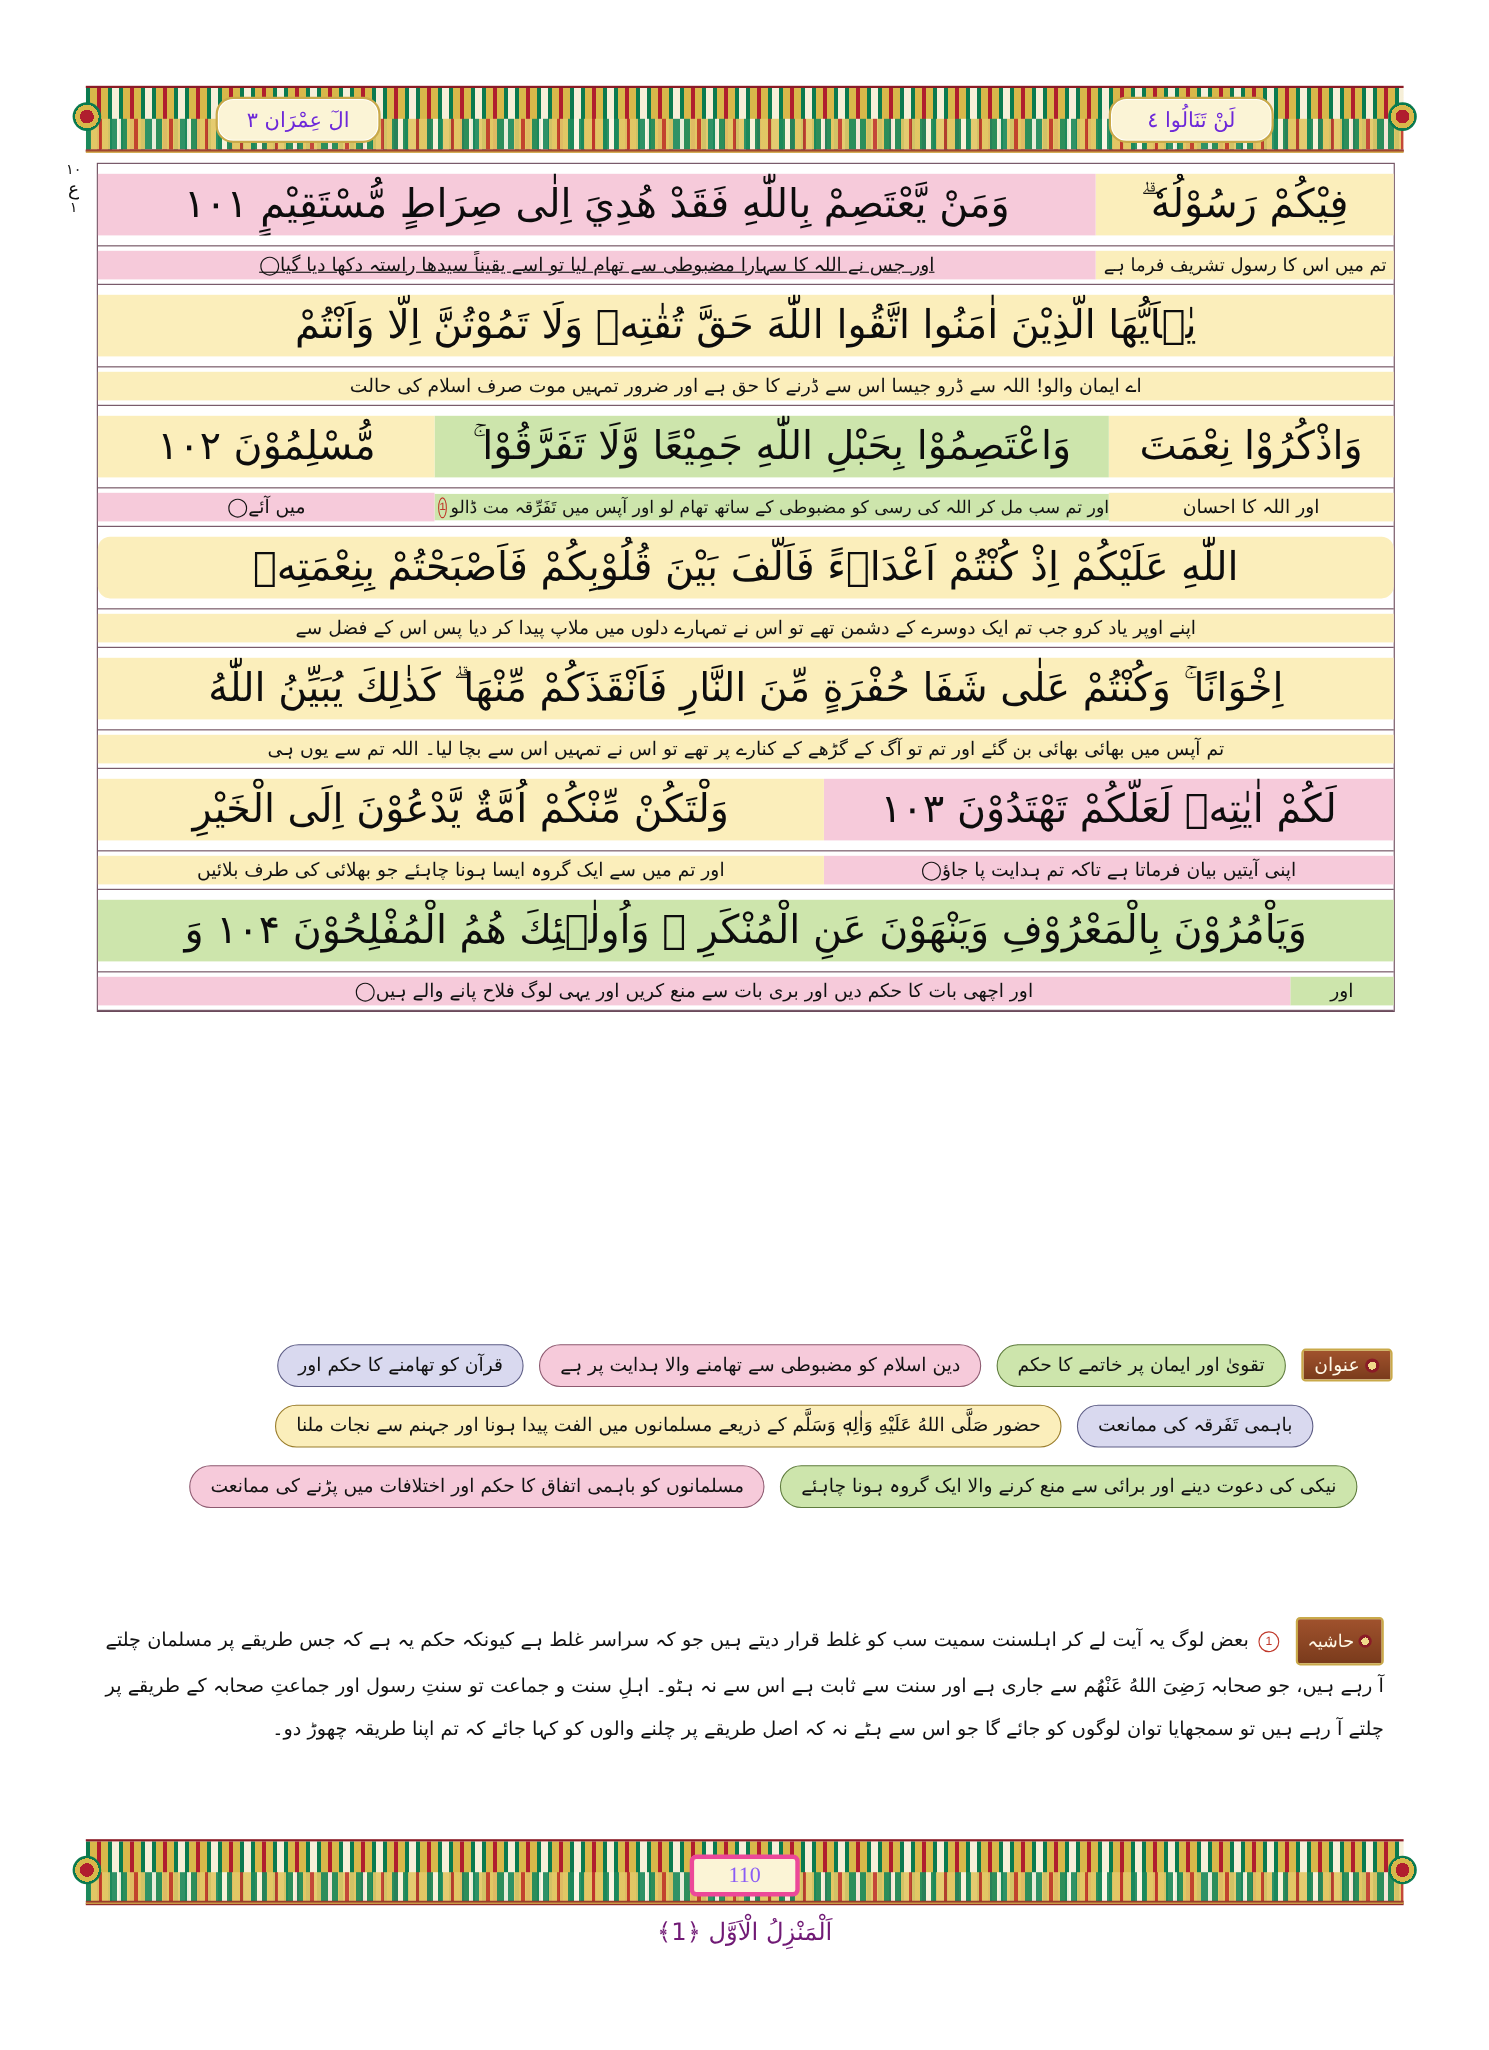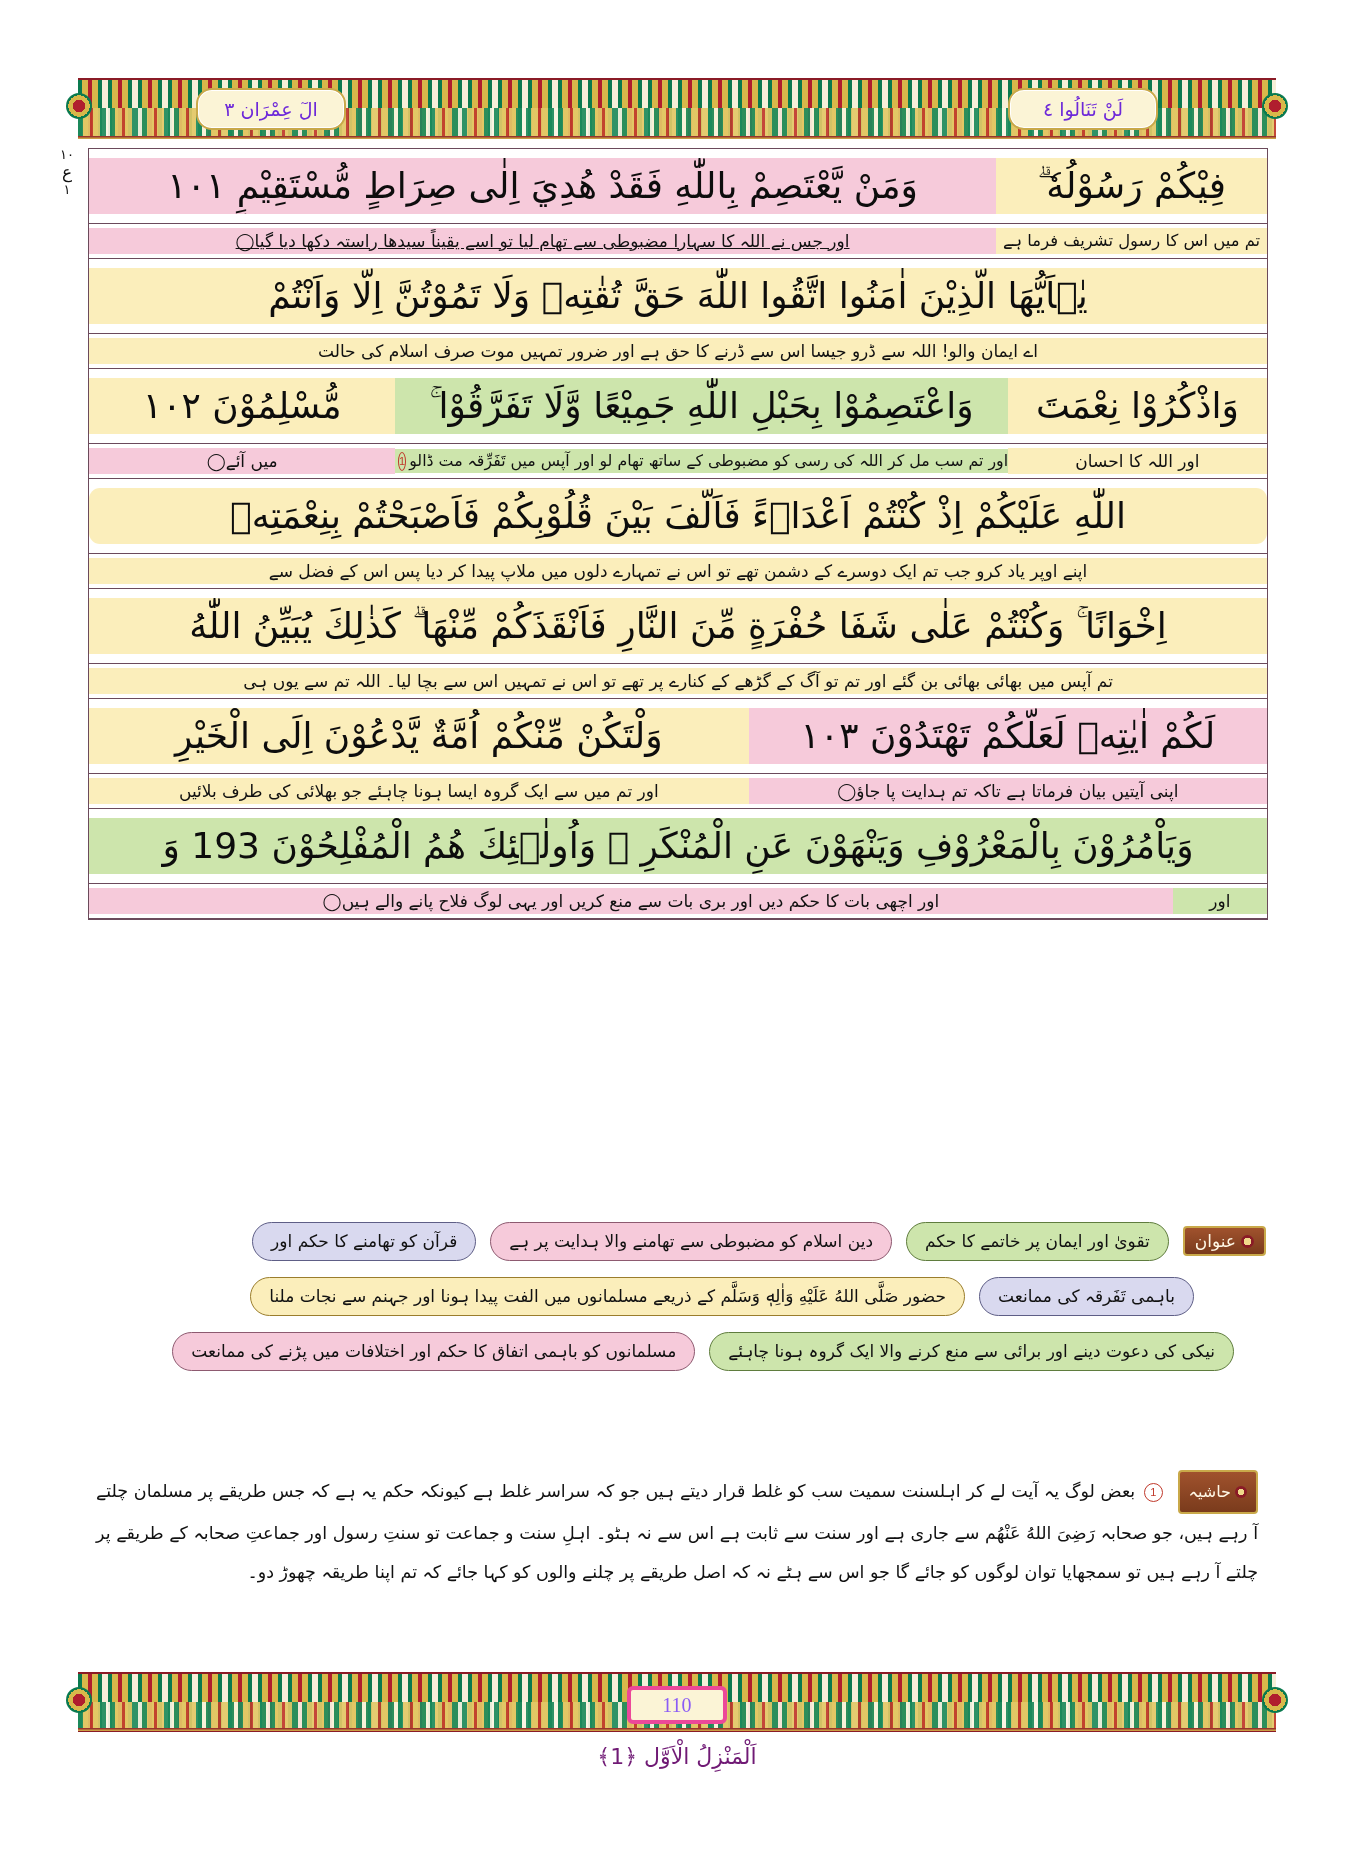--- a/index.html
+++ b/index.html
@@ -271,21 +271,21 @@
       <div class="trans-row">
         <div class="trans-seg bg-pink" style="width: 44%;">
           <span>اپنی آیتیں بیان فرماتا ہے تاکہ تم ہدایت پا جاؤ◯</span>
         </div>
         <div class="trans-seg bg-cream" style="width: 56%;">
           <span>اور تم میں سے ایک گروہ ایسا ہونا چاہئے جو بھلائی کی طرف بلائیں</span>
         </div>
       </div>
       <div class="ayat-row">
         <div class="ayat-seg bg-green" style="width: 100%;">
-          <span>وَيَاْمُرُوْنَ بِالْمَعْرُوْفِ وَيَنْهَوْنَ عَنِ الْمُنْكَرِ ۗ وَاُولٰۤئِكَ هُمُ الْمُفْلِحُوْنَ 193 وَ</span>
+          <span>وَيَاْمُرُوْنَ بِالْمَعْرُوْفِ وَيَنْهَوْنَ عَنِ الْمُنْكَرِ ۗ وَاُولٰۤئِكَ هُمُ الْمُفْلِحُوْنَ ۱۰۴ وَ</span>
         </div>
       </div>
       <div class="trans-row">
         <div class="trans-seg bg-green" style="width: 8%;">
           <span>اور</span>
         </div>
         <div class="trans-seg bg-pink" style="width: 92%;">
           <span>اور اچھی بات کا حکم دیں اور بری بات سے منع کریں اور یہی لوگ فلاح پانے والے ہیں◯</span>
         </div>
       </div>

